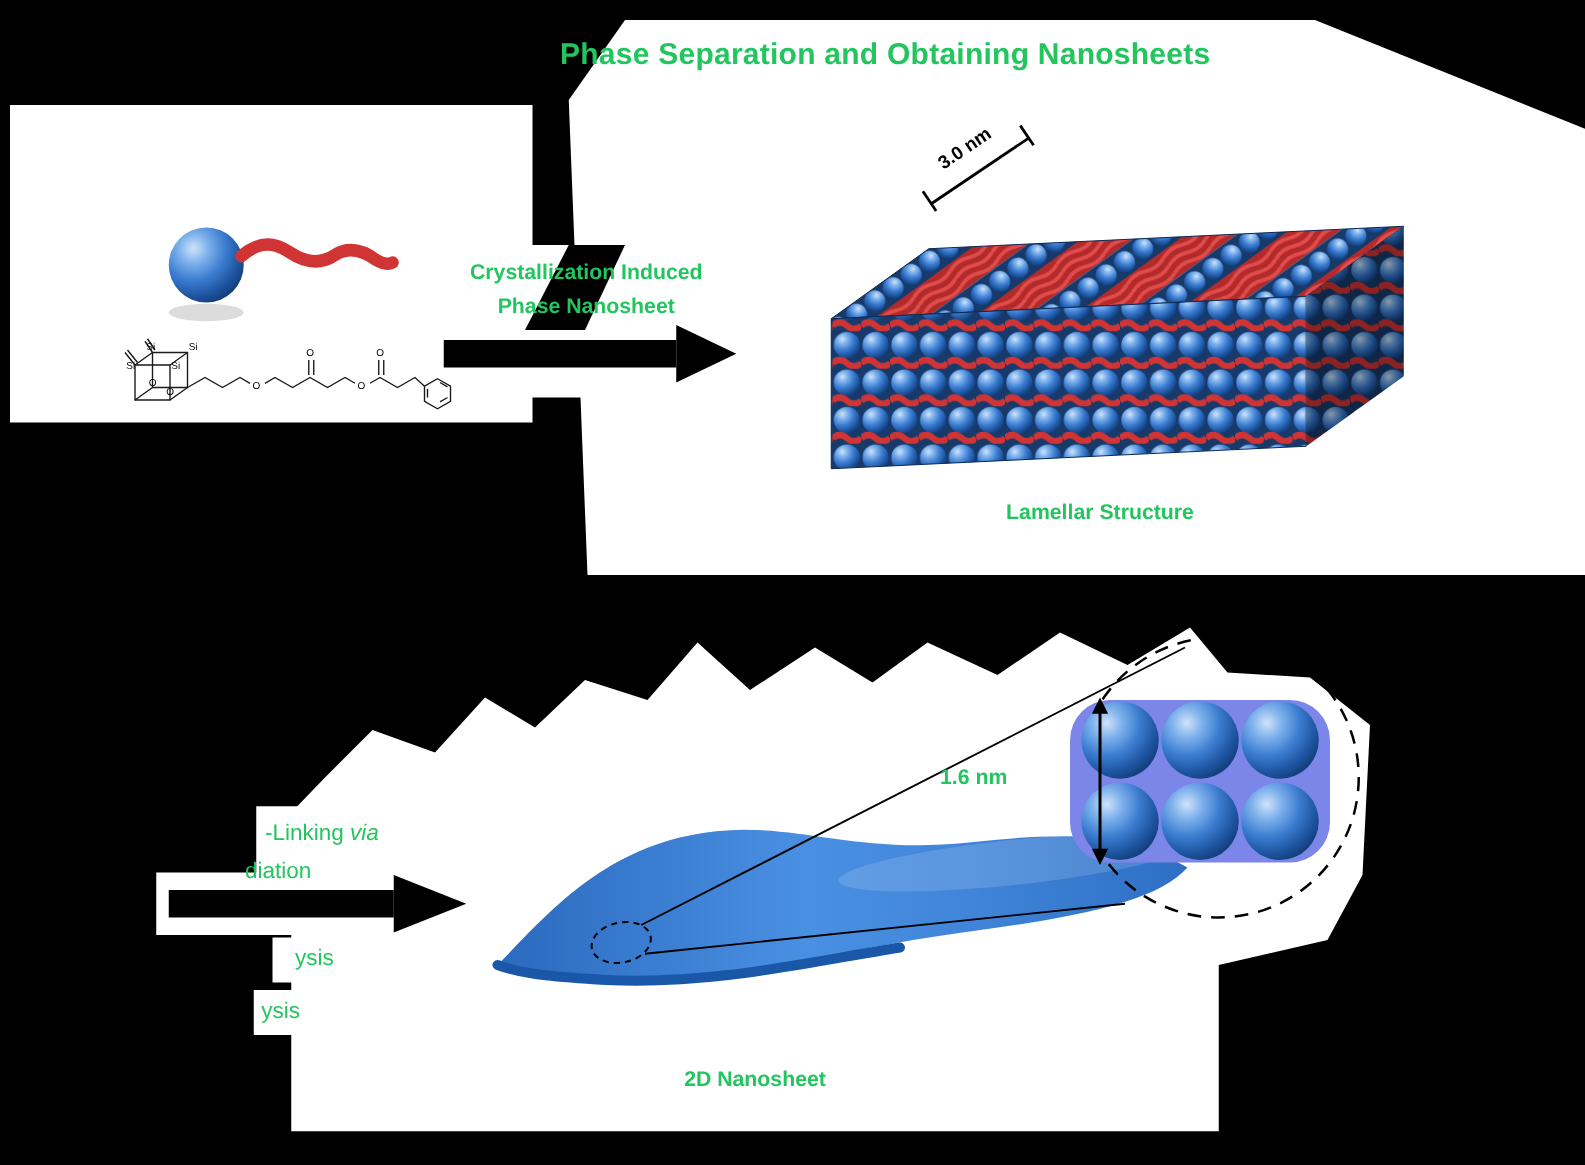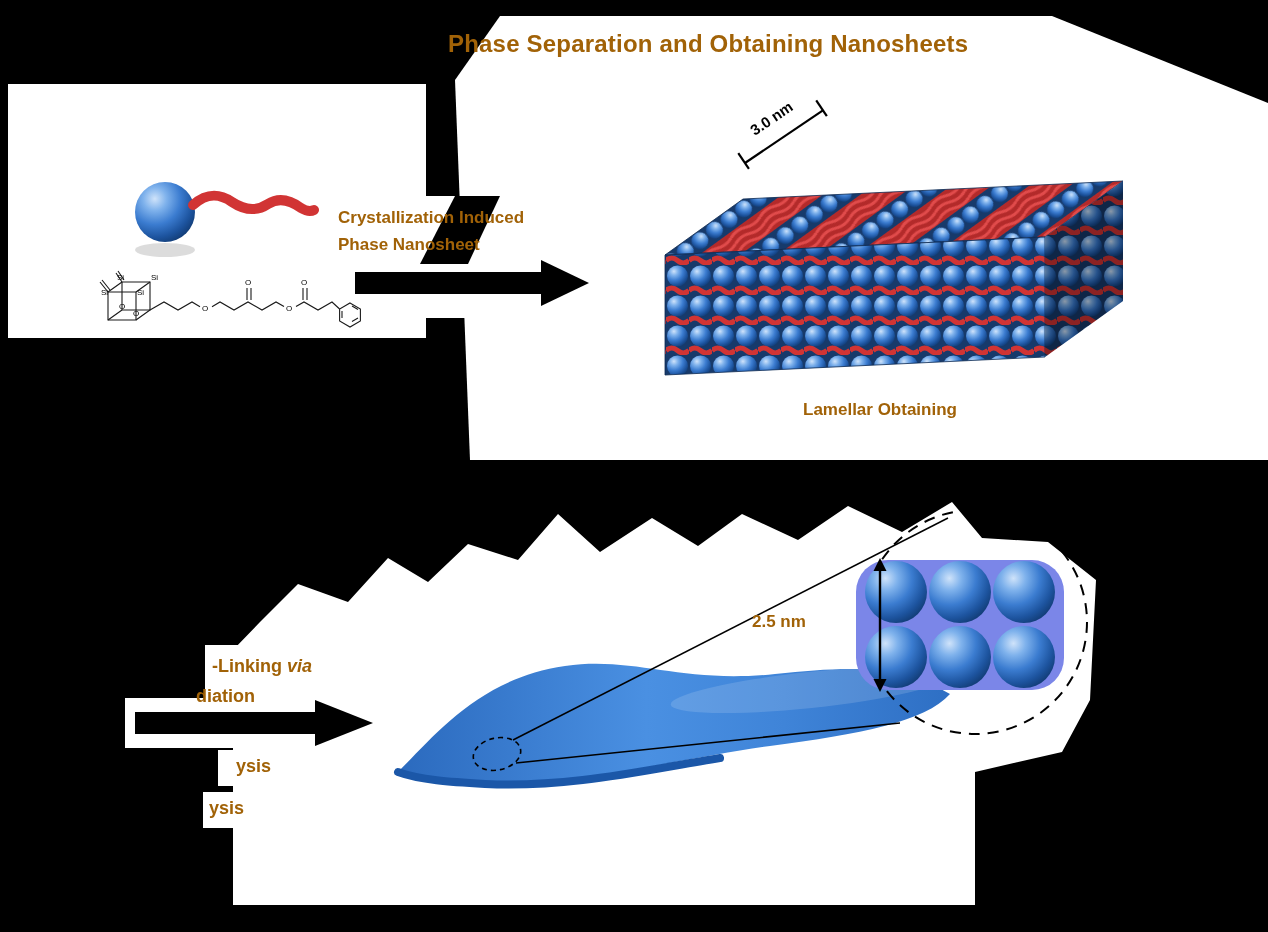--- a/index.html
+++ b/index.html
@@ -1,22 +1,22 @@
 <!DOCTYPE html>
 <html><head>
 <meta charset="utf-8">
 <style>
   html,body{margin:0;padding:0;background:#000;}
   #canvas{position:relative;width:1268px;height:932px;background:#000;overflow:hidden;
-          font-family:"Liberation Sans",sans-serif;color:#a16207;}
+          font-family:"Liberation Sans",sans-serif;color:#22c55e;}
   .abs{position:absolute;}
   .title{font-size:24px;font-weight:bold;white-space:nowrap;letter-spacing:.2px;}
   .cap{font-size:17px;font-weight:bold;text-align:center;}
-  .tr-line{font-size:17px;font-weight:bold;text-align:left;line-height:27px;}
-  .lbl{font-size:18px;font-weight:bold;white-space:nowrap;}
+  .tr-line{font-size:17px;font-weight:bold;text-align:center;line-height:27px;}
+  .lbl{font-size:18px;font-weight:normal;white-space:nowrap;}
   .lbl .it{font-style:italic;}
   .dim{font-size:17px;font-weight:bold;white-space:nowrap;}
   svg{display:block;overflow:visible;}
 </style>
 </head>
 <body>
 
 <div id="canvas">
 
   <svg class="abs" style="left:0;top:0" width="1268" height="932" viewBox="0 0 1268 932">
@@ -122,21 +122,21 @@
       <polygon points="425,152 503,96 503,216 425,272" fill="#000" opacity="0.33"></polygon>
     </g>
     <g transform="translate(125,78) rotate(-34)" stroke="#000" stroke-width="2.2">
       <line x1="0" y1="0" x2="94" y2="0"></line>
       <line x1="0" y1="-12" x2="0" y2="7"></line>
       <line x1="94" y1="-12" x2="94" y2="7"></line>
       <text x="47" y="-17" text-anchor="middle" stroke="none" fill="#000" font-size="15" font-weight="bold" font-family="Liberation Sans,sans-serif">3.0 nm</text>
     </g>
   </svg>
 
-  <div class="abs cap" style="left:745px;top:400px;width:270px">Lamellar Obtaining</div>
+  <div class="abs cap" style="left:745px;top:400px;width:270px">Lamellar Structure</div>
 
   <div class="abs lbl" style="left:212px;top:656px">
     <span style="margin-right:5px">-Linking</span><span class="it">via</span>
   </div>
   <div class="abs lbl" style="left:196px;top:686px">diation</div>
   <div class="abs lbl" style="left:236px;top:756px">ysis</div>
   <div class="abs lbl" style="left:209px;top:798px">ysis</div>
 
   <svg class="abs" style="left:125px;top:700px" width="255" height="46" viewBox="0 0 255 46">
     <rect x="10" y="12" width="180" height="22" fill="#000"></rect>
@@ -167,16 +167,17 @@
       <circle cx="120" cy="112" r="31" fill="url(#sphereG)"></circle>
       <circle cx="184" cy="112" r="31" fill="url(#sphereG)"></circle>
     </g>
     <g fill="#000" stroke="none">
       <line x1="40" y1="20" x2="40" y2="140" stroke="#000" stroke-width="2.4"></line>
       <polygon points="40,13 33.5,26 46.5,26"></polygon>
       <polygon points="40,147 33.5,134 46.5,134"></polygon>
     </g>
   </svg>
 
-  <div class="abs dim" style="left:752px;top:612px">2.5 nm</div>
+  <div class="abs dim" style="left:752px;top:612px">1.6 nm</div>
 
+  <div class="abs cap" style="left:479px;top:854px;width:250px">2D Nanosheet</div>
 
 </div>
 
 </body></html>

